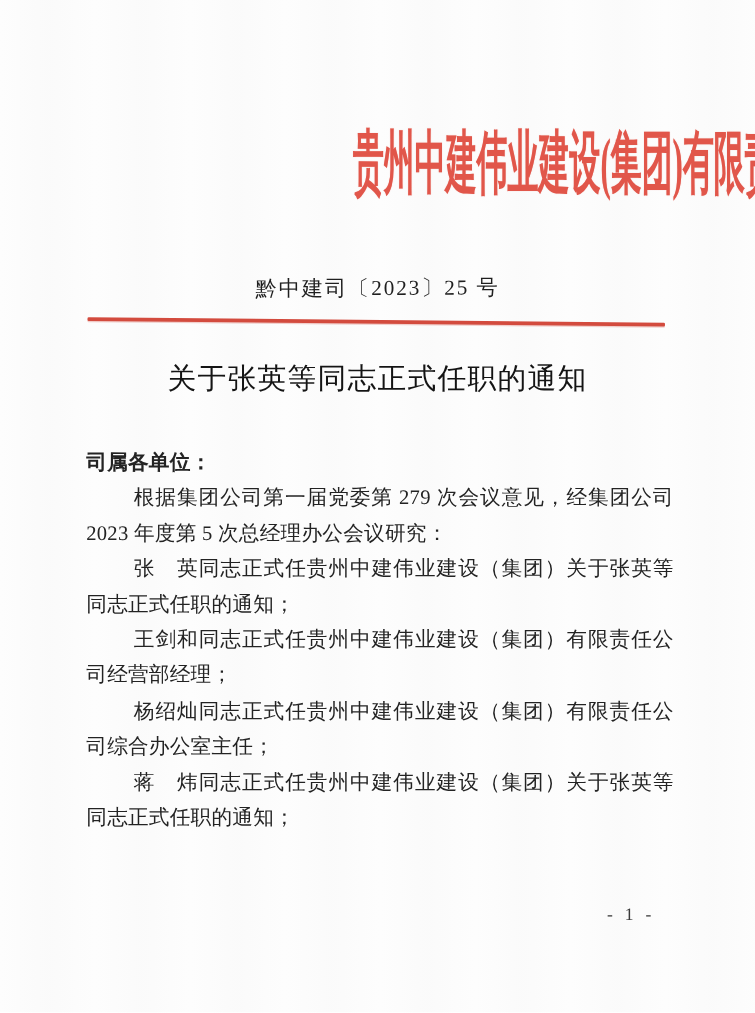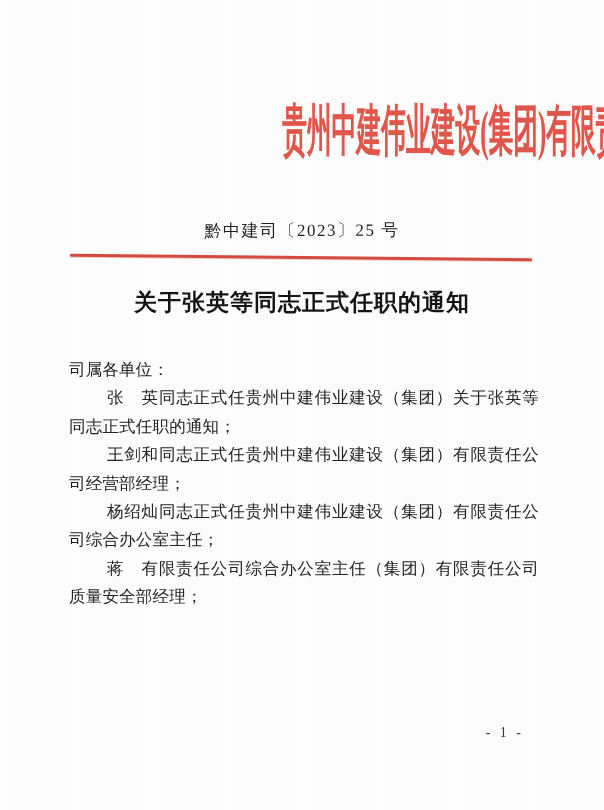--- a/index.html
+++ b/index.html
@@ -68,21 +68,21 @@
   }
 
   
   .doc-title {
     position: absolute;
     top: 287px;
     left: 0;
     width: 604px;
     text-align: center;
     font-size: 23px;
-    font-weight: bold;
+    font-weight: normal;
     color: #141414;
     letter-spacing: 1px;
   }
 
   
   .body-text {
     position: absolute;
     top: 356px;
     left: 69px;
     width: 470px;
@@ -91,20 +91,21 @@
     color: #232323;
     text-align: justify;
     letter-spacing: 0.2px;
   }
   .body-text p {
     margin: 0;
     text-indent: 38px;
   }
   .body-text p.salutation {
     text-indent: 0;
+    font-weight: bold;
   }
 
   
   .page-number {
     position: absolute;
     top: 725px;
     right: 80px;
     font-size: 14px;
     color: #3a3a3a;
     letter-spacing: 3px;
@@ -121,21 +122,22 @@
   </div>
 
   <div class="doc-number">黔中建司〔2023〕25 号</div>
 
   <div class="red-line"></div>
 
   <div class="doc-title">关于张英等同志正式任职的通知</div>
 
   <div class="body-text">
     <p class="salutation">司属各单位：</p>
+    <p>根据集团公司第一届党委第 279 次会议意见，经集团公司 2023 年度第 5 次总经理办公会议研究：</p>
     <p>张　英同志正式任贵州中建伟业建设（集团）关于张英等同志正式任职的通知；</p>
     <p>王剑和同志正式任贵州中建伟业建设（集团）有限责任公司经营部经理；</p>
     <p>杨绍灿同志正式任贵州中建伟业建设（集团）有限责任公司综合办公室主任；</p>
-    <p>蒋　有限责任公司综合办公室主任（集团）有限责任公司质量安全部经理；</p>
+    <p>蒋　炜同志正式任贵州中建伟业建设（集团）关于张英等同志正式任职的通知；</p>
   </div>
 
   <div class="page-number">- 1 -</div>
 
 </div>
 
 </body></html>

